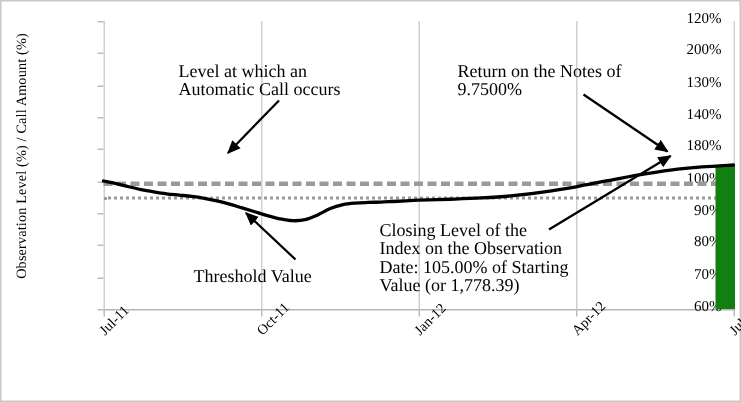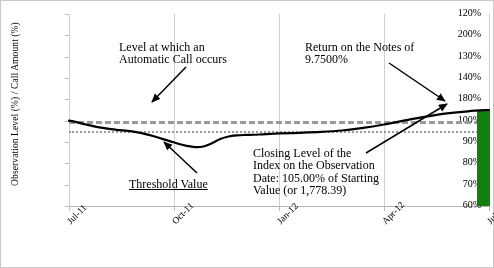--- a/index.html
+++ b/index.html
@@ -111,21 +111,21 @@
   .anno{
     position:absolute;
     font-size:12px;
     color:#000;
     text-align:left;
     line-height:12.4px;
     white-space:pre-line;
   }
   #anno-call{ left:118px; top:40px; width:136px; }
   #anno-return{ left:304px; top:40px; width:130px; }
-  #anno-threshold{ left:128px; top:177px; width:120px;text-decoration:underline; }
+  #anno-threshold{ left:128px; top:177px; width:120px; }
   #anno-closing{ left:252px; top:146px; width:178px; }
 </style>
 </head>
 <body>
 
 <div id="frame">
 
   <div id="ylabel">Observation Level (%) / Call Amount (%)</div>
 
   <div id="plot">

